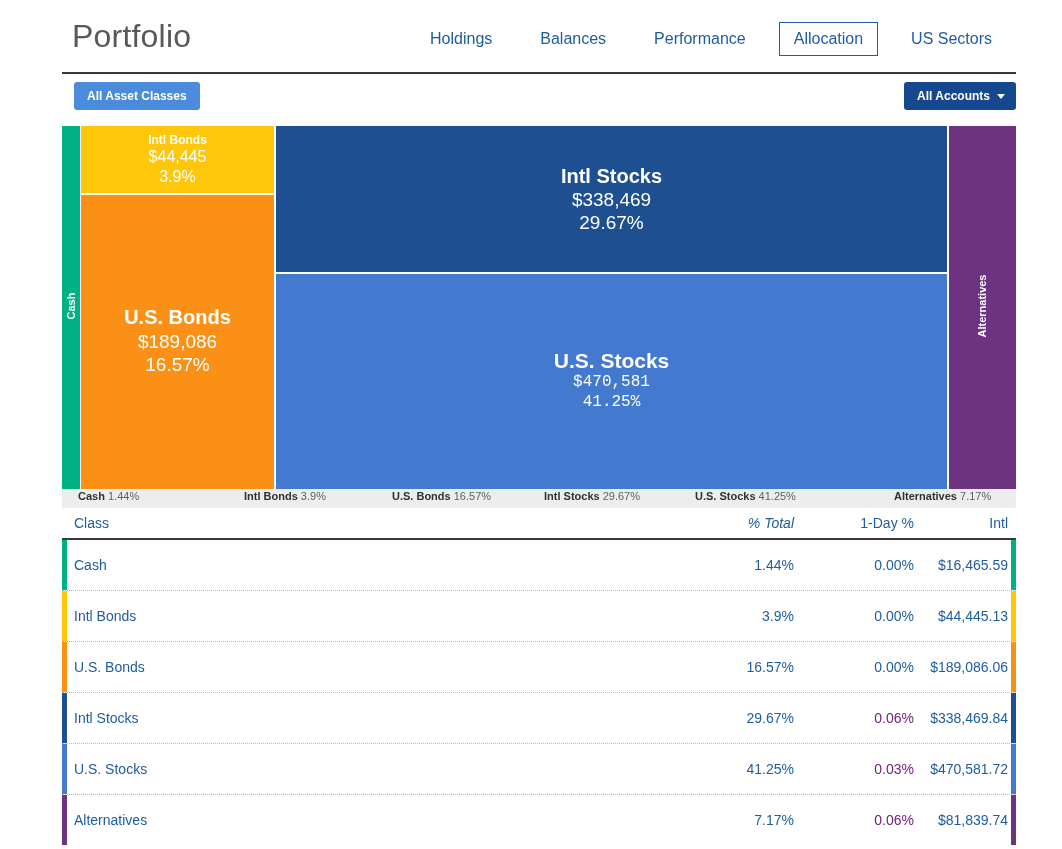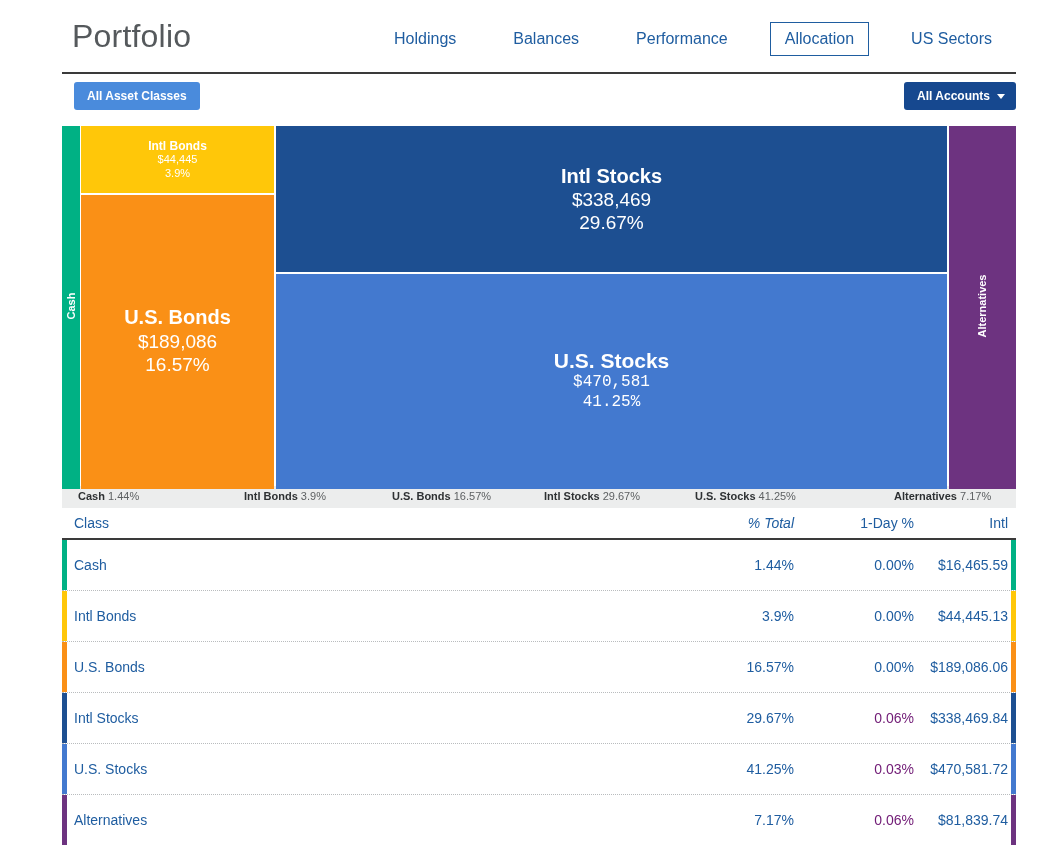--- a/index.html
+++ b/index.html
@@ -18,21 +18,21 @@
     border-bottom:2px solid #3a3a3a;
     display:flex;align-items:center;
   }
   .title{
     font-size:32px;font-weight:300;color:#55595c;
     letter-spacing:0.2px;line-height:1;
     margin-left:10px;
   }
   .navtabs{
     position:absolute;right:0;top:22px;
-    display:flex;align-items:flex-end;gap:9px;
+    display:flex;align-items:flex-end;gap:0px;
   }
   .navtab{
     font-size:16px;color:#1f5da0;
     padding:7px 14px;margin:0 9px;
     white-space:nowrap;cursor:pointer;
     border:1px solid transparent;
     background:transparent;
   }
   .navtab.active{
     border:1px solid #1f5da0;
@@ -80,21 +80,21 @@
   .tile .t-pct{line-height:1.22;}
 
   .tile-cash{left:0;top:0;width:18px;height:360px;background:#00b184;}
   .tile-cash .vert{
     transform:rotate(-90deg);
     font-size:11px;font-weight:bold;white-space:nowrap;
   }
 
   .tile-intlbonds{left:19px;top:0;width:193px;height:67px;background:#ffc709;}
   .tile-intlbonds .t-name{font-size:12px;}
-  .tile-intlbonds .t-val,.tile-intlbonds .t-pct{font-size:11px;}
+  .tile-intlbonds .t-val,.tile-intlbonds .t-pct{font-size:16px;}
 
   .tile-usbonds{left:19px;top:69px;width:193px;height:291px;background:#fa9016;}
   .tile-usbonds .t-name{font-size:20px;}
   .tile-usbonds .t-val,.tile-usbonds .t-pct{font-size:19px;}
 
   .tile-intlstocks{left:214px;top:0;width:671px;height:146px;background:#1d4f91;}
   .tile-intlstocks .t-name{font-size:20px;}
   .tile-intlstocks .t-val,.tile-intlstocks .t-pct{font-size:19px;}
 
   .tile-usstocks{left:214px;top:148px;width:671px;height:212px;background:#4379cf;}

